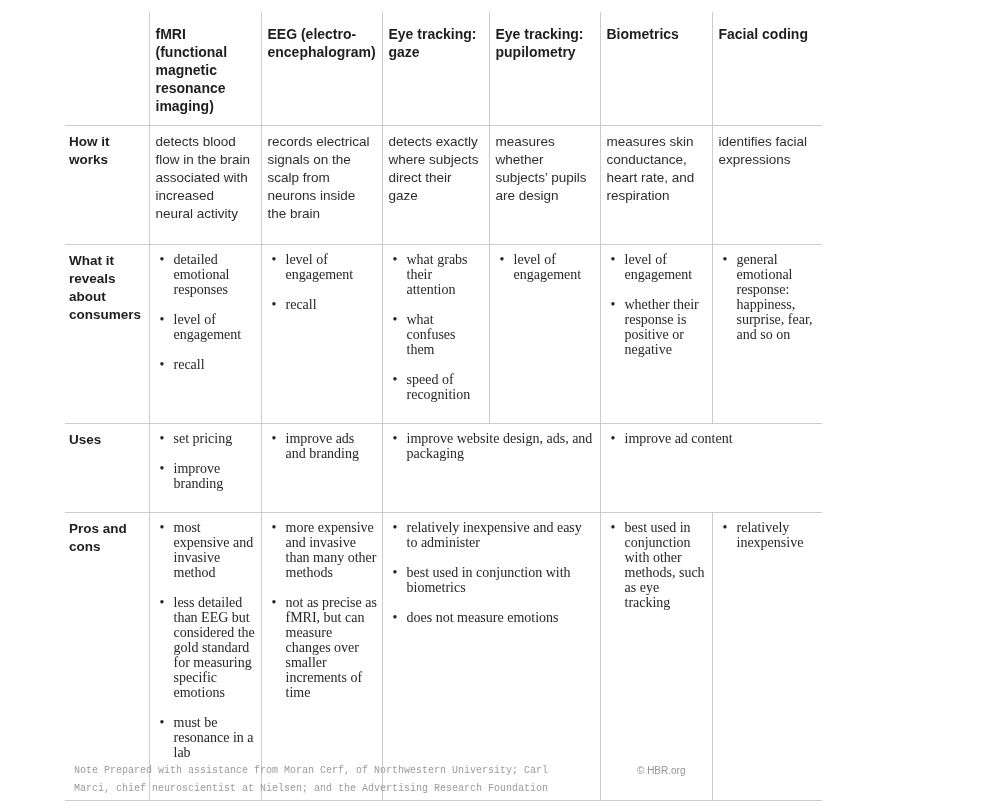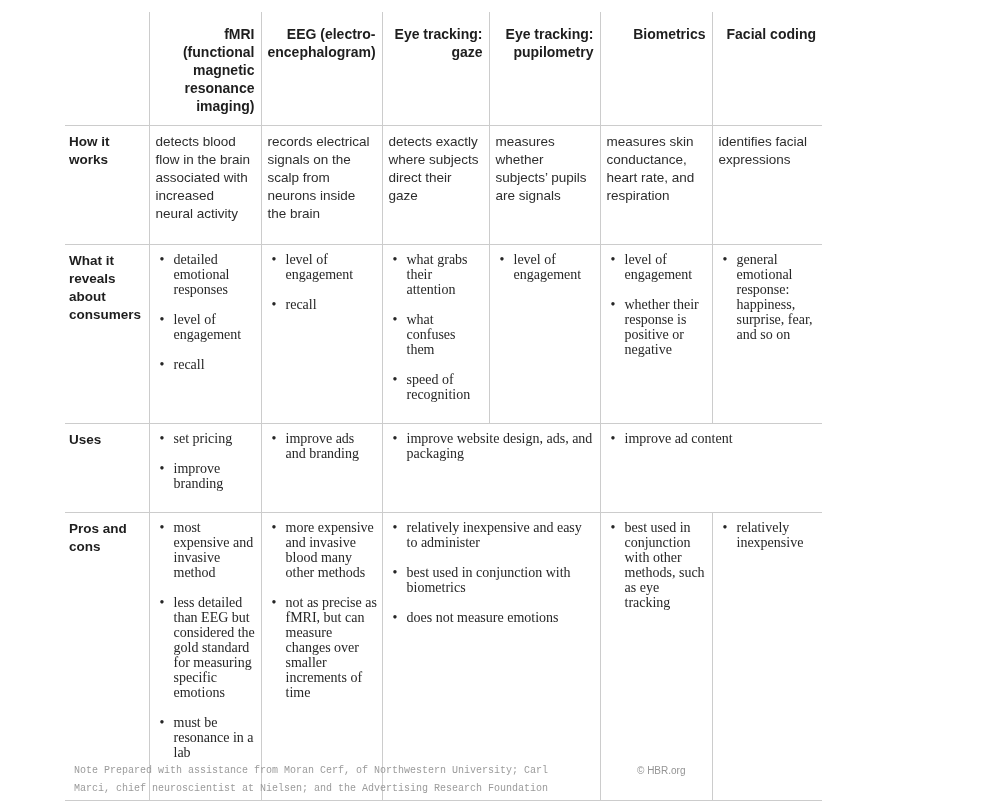--- a/index.html
+++ b/index.html
@@ -25,21 +25,21 @@
     border-bottom:1px solid var(--border);
   }
   tr > :first-child{border-left:none;}
   thead tr{height:105px;}
   tbody tr:nth-child(1){height:119px;}
   tbody tr:nth-child(2){height:160px;}
   tbody tr:nth-child(3){height:70px;}
   tbody tr:nth-child(4){height:288px;}
   thead th{
     font-weight:bold;font-size:14px;line-height:18px;color:var(--heading);
-    text-align:right;padding:13px 6px 10px 6px;
+    text-align:left;padding:13px 6px 10px 6px;
   }
   tbody th.rowlabel{
     font-weight:bold;font-size:13.5px;line-height:18px;color:var(--heading);
     text-align:left;padding:7px 2px 6px 4px;
   }
   td.plain{
     font-size:13.5px;line-height:18px;color:var(--body-sans);
     padding:7px 6px 6px 6px;
   }
   td.bullets{
@@ -82,21 +82,21 @@
         <th>Biometrics</th>
         <th>Facial coding</th>
       </tr>
   </thead>
   <tbody>
       <tr>
         <th class="rowlabel">How it works</th>
         <td class="plain">detects blood flow in the brain associated with increased neural activity</td>
         <td class="plain">records electrical signals on the scalp from neurons inside the brain</td>
         <td class="plain">detects exactly where subjects direct their gaze</td>
-        <td class="plain">measures whether subjects’ pupils are signals</td>
+        <td class="plain">measures whether subjects’ pupils are design</td>
         <td class="plain">measures skin conductance, heart rate, and respiration</td>
         <td class="plain">identifies facial expressions</td>
       </tr>
       <tr>
         <th class="rowlabel">What it reveals about consumers</th>
         <td class="bullets">
           <ul>
             <li>detailed emotional responses</li>
             <li>level of engagement</li>
             <li>recall</li>
@@ -160,21 +160,21 @@
         <th class="rowlabel">Pros and cons</th>
         <td class="bullets">
           <ul>
             <li>most expensive and invasive method</li>
             <li>less detailed than EEG but considered the gold standard for measuring specific emotions</li>
             <li>must be resonance in a lab</li>
           </ul>
         </td>
         <td class="bullets">
           <ul>
-            <li>more expensive and invasive blood many other methods</li>
+            <li>more expensive and invasive than many other methods</li>
             <li>not as precise as fMRI, but can measure changes over smaller increments of time</li>
           </ul>
         </td>
         <td colspan="2" class="bullets">
           <ul>
             <li>relatively inexpensive and easy to administer</li>
             <li>best used in conjunction with biometrics</li>
             <li>does not measure emotions</li>
           </ul>
         </td>

